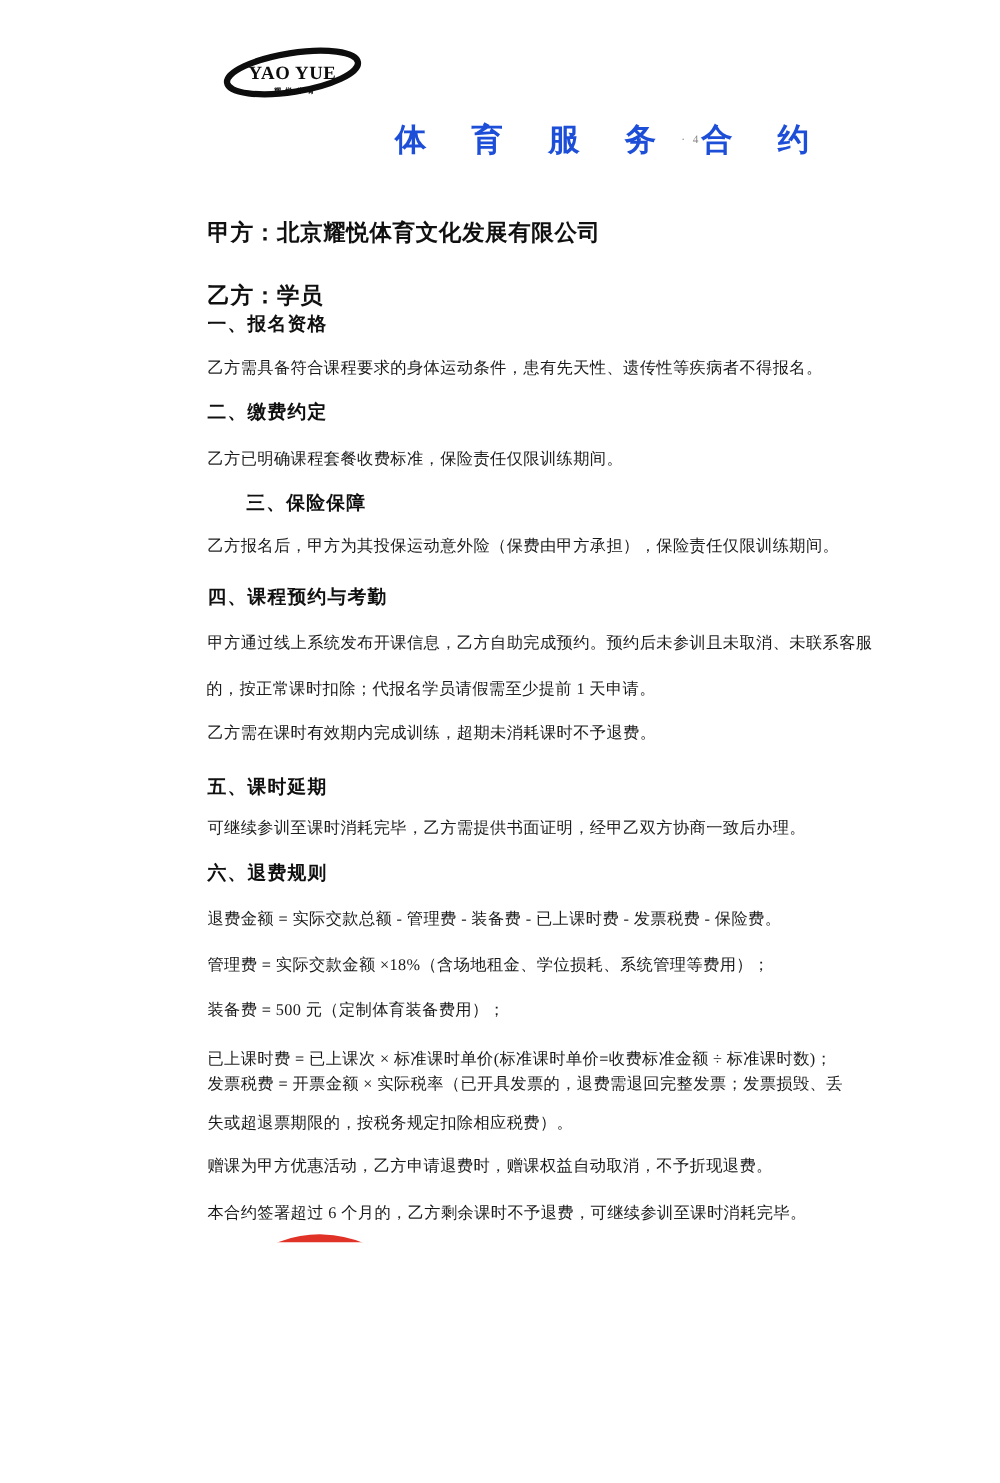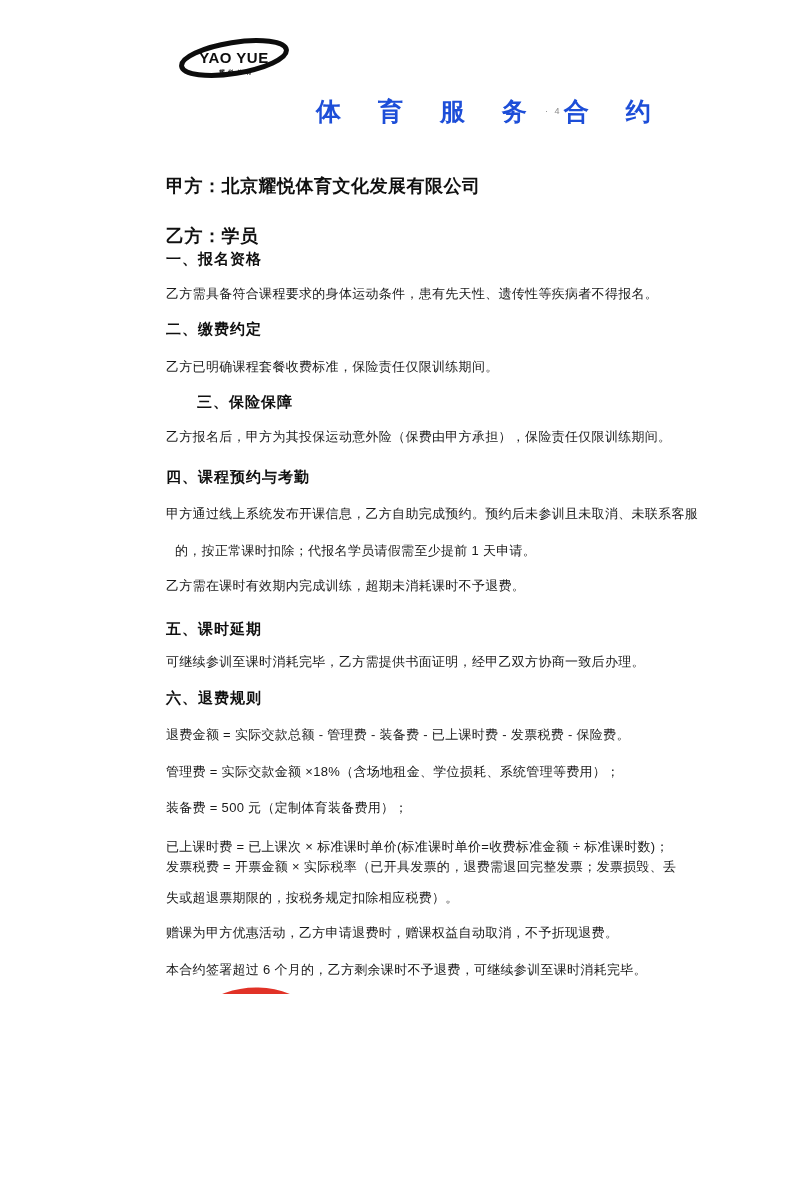--- a/index.html
+++ b/index.html
@@ -1,21 +1,21 @@
 <!DOCTYPE html>
 <html><head>
 <meta charset="utf-8">
 <style>
   * { margin:0; padding:0; box-sizing:border-box; }
   html,body { background:#ffffff; }
   .page {
     position:relative;
     width:800px; height:994px;
     background:#ffffff;
-    font-family:Liberation Sans, sans-serif;
+    font-family:Liberation Serif, serif;
     color:#141414;
     overflow:hidden;
   }
   .abs { position:absolute; white-space:nowrap; }
   .title {
     font-size:25px; font-weight:bold; letter-spacing:15px;
     color:#1d4ed8;
   }
   .artifact { font-size:9px; color:#8a8a8a; letter-spacing:2px; }
   .party { font-size:18px; font-weight:bold; letter-spacing:0.5px; color:#101010; }
@@ -50,21 +50,21 @@
   <div class="abs body-line" style="left:166px; top:285px;">乙方需具备符合课程要求的身体运动条件，患有先天性、遗传性等疾病者不得报名。</div>
 
   <div class="abs heading" style="left:166px; top:320px;">二、缴费约定</div>
   <div class="abs body-line" style="left:166px; top:358px;">乙方已明确课程套餐收费标准，保险责任仅限训练期间。</div>
 
   <div class="abs heading" style="left:166px; top:393px;margin-left:31px;">三、保险保障</div>
   <div class="abs body-line" style="left:166px; top:428px;">乙方报名后，甲方为其投保运动意外险（保费由甲方承担），保险责任仅限训练期间。</div>
 
   <div class="abs heading" style="left:166px; top:468px;">四、课程预约与考勤</div>
   <div class="abs body-line" style="left:166px; top:505px;">甲方通过线上系统发布开课信息，乙方自助完成预约。预约后未参训且未取消、未联系客服</div>
-  <div class="abs body-line" style="left:166px; top:542px;padding-left:9px;">的，按正常课时扣除；代报名学员请假需至少提前 1 天申请。</div>
+  <div class="abs body-line" style="left:156px; top:542px;padding-left:9px;">的，按正常课时扣除；代报名学员请假需至少提前 1 天申请。</div>
   <div class="abs body-line" style="left:166px; top:577px;">乙方需在课时有效期内完成训练，超期未消耗课时不予退费。</div>
 
   <div class="abs heading" style="left:166px; top:620px;">五、课时延期</div>
   <div class="abs body-line" style="left:166px; top:653px;">可继续参训至课时消耗完毕，乙方需提供书面证明，经甲乙双方协商一致后办理。</div>
 
   <div class="abs heading" style="left:166px; top:689px;">六、退费规则</div>
   <div class="abs body-line" style="left:166px; top:726px;">退费金额 = 实际交款总额 - 管理费 - 装备费 - 已上课时费 - 发票税费 - 保险费。</div>
   <div class="abs body-line" style="left:166px; top:763px;">管理费 = 实际交款金额 ×18%（含场地租金、学位损耗、系统管理等费用）；</div>
   <div class="abs body-line" style="left:166px; top:799px;">装备费 = 500 元（定制体育装备费用）；</div>
   <div class="abs body-line" style="left:166px; top:838px;">已上课时费 = 已上课次 × 标准课时单价(标准课时单价=收费标准金额 ÷ 标准课时数)；</div>

